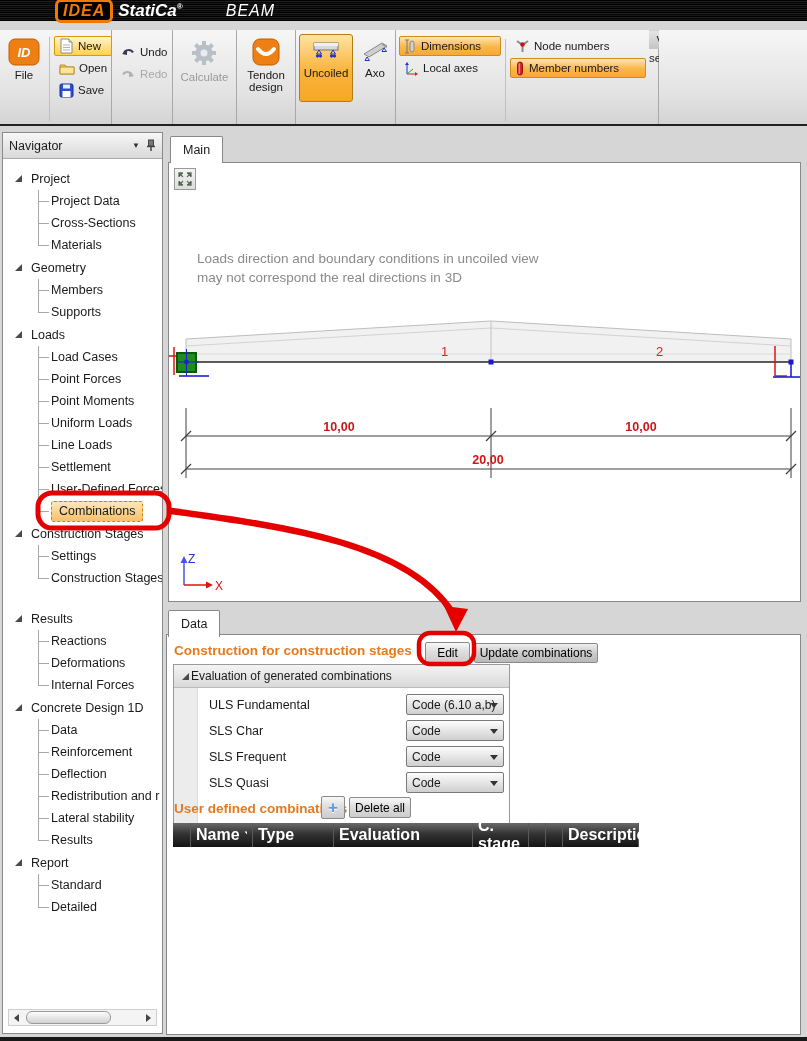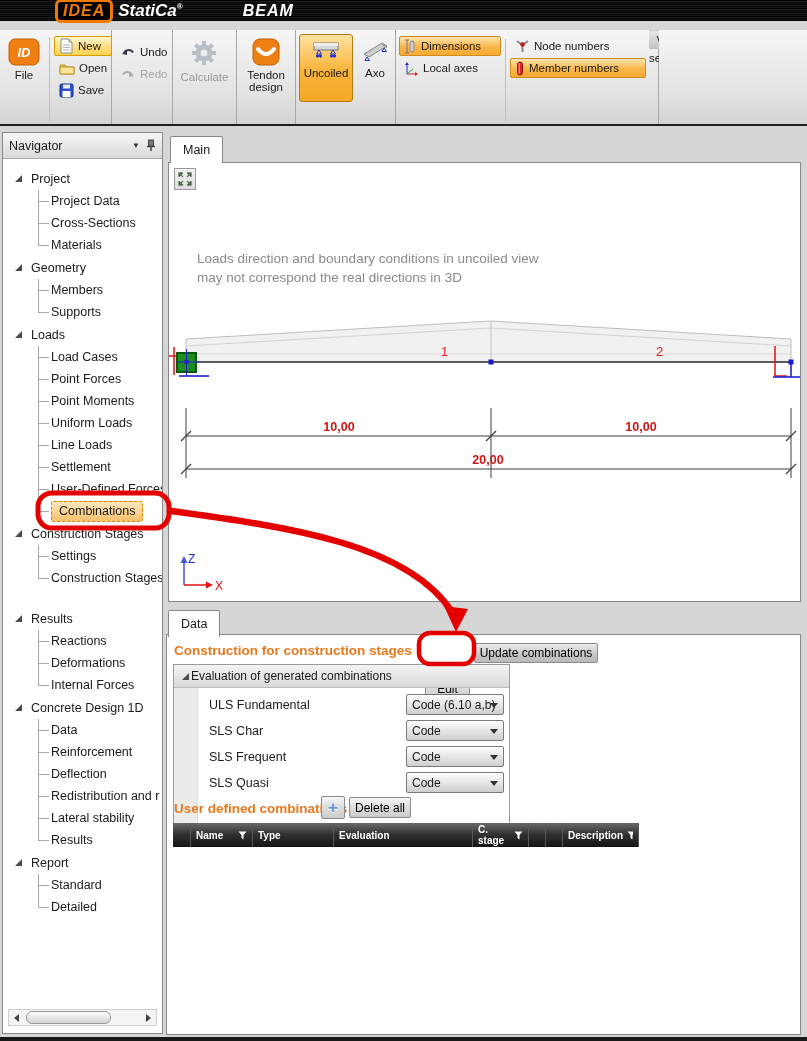--- a/index.html
+++ b/index.html
@@ -15,21 +15,21 @@
     background: repeating-linear-gradient(180deg,#000 0 1px,#202020 1px 2px,#050505 2px 3px,#151515 3px 4px);
     display:flex; align-items:center;
   }
   .logo-box {
     margin-left:55px; border:3px solid #f07a00; border-radius:6px; padding:0 5px;
     color:#f07a00; font-weight:bold; font-style:italic; font-size:16px; letter-spacing:1px;
     background:#000;
   }
   .logo-statica { color:#fff; font-weight:bold; font-style:italic; font-size:17px; margin-left:5px; }
   .logo-reg { color:#fff; font-size:8px; vertical-align:super; }
-  .logo-app { color:#fff; font-weight:bold; font-style:italic; font-size:16px; margin-left:60px; letter-spacing:1px; }
+  .logo-app { color:#fff; font-weight:normal; font-style:italic; font-size:16px; margin-left:43px; letter-spacing:1px; }
   
   .ribbon {
     position:absolute; left:0; top:30px; width:807px; height:96px;
     background: linear-gradient(#fafafa,#e4e4e4 60%,#d8d8d8);
     border-bottom:2px solid #202020;
     display:flex;
   }
   .rgroup { position:relative; height:100%; border-right:1px solid #a8a8a8; display:flex; flex-direction:row; background:linear-gradient(#f6f6f6,#e2e2e2 70%,#d4d4d4); }
   .rgroup-content { flex:1; display:flex; padding:4px 3px 0 3px; }
   .rgroup-label {
@@ -92,41 +92,41 @@
   }
   .warning { position:absolute; left:28px; top:86px; color:#8a8a8a; font-size:13.5px; line-height:19px; }
   .beam-svg { position:absolute; left:0; top:0; }
   
   .data-panel { position:absolute; left:166px; top:634px; width:635px; height:401px; background:#fff; border:1px solid #888; }
   .dp-heading { position:absolute; left:7px; top:8px; color:#e87a1e; font-weight:bold; font-size:13.5px; }
   .btn {
     background:linear-gradient(#f8f8f8,#dedede 45%,#cccccc); border:1px solid #8a8a8a; border-radius:2px;
     font-size:12px; display:inline-flex; align-items:center; justify-content:center; font-family:"Liberation Sans",sans-serif;
   }
-  .edit-btn { position:absolute; left:258px; top:7px; width:45px; height:21px;margin-top:36px; }
+  .edit-btn { position:absolute; left:258px; top:7px; width:45px; height:21px; }
   .update-btn { position:absolute; left:307px; top:8px; width:124px; height:20px; background:linear-gradient(#ededed,#c9c9c9 55%,#b9b9b9); }
   .eval-group { position:absolute; left:6px; top:29px; width:337px; height:162px; border:1px solid #9a9a9a; }
   .eval-header { height:23px; display:flex; align-items:center; gap:2px; padding-left:8px; background:linear-gradient(#f4f4f4,#d9d9d9); border-bottom:1px solid #bbb; }
   .eval-body { position:relative; height:137px; }
   .eval-gutter { position:absolute; left:0; top:0; bottom:0; width:24px; background:#ececec; border-right:1px solid #ddd; }
   .eval-row { position:absolute; left:24px; right:0; height:25px; display:flex; align-items:center; }
   .eval-row .lbl { margin-left:11px; font-size:12.5px; }
   .dropdown {
     position:absolute; right:5px; width:98px; height:21px; border:1px solid #7a7a7a; border-radius:2px;
     background:linear-gradient(#fdfdfd,#cfcfcf); font-size:12px; display:flex; align-items:center; padding:0 16px 0 5px;
     white-space:nowrap; overflow:hidden;
   }
   .dropdown::after { content:""; position:absolute; right:5px; top:8px; width:0; height:0;
     border-left:4px solid transparent; border-right:4px solid transparent; border-top:5px solid #333; }
   .ud-heading { position:absolute; left:7px; top:166px; color:#e87a1e; font-weight:bold; font-size:13.5px; }
   .plus-btn { position:absolute; left:154px; top:161px; width:24px; height:23px; }
   .plus-glyph { color:#6b96d6; font-size:17px; font-weight:bold; line-height:1; text-shadow:0 1px 0 #fff; }
   .del-btn { position:absolute; left:182px; top:162px; width:62px; height:21px; }
   .dtable { position:absolute; left:6px; top:188px; height:24px; display:flex;
-    background:linear-gradient(#6a6a6a,#333 45%,#141414); color:#fff; font-weight:bold; font-size:10px; }
+    background:linear-gradient(#6a6a6a,#333 45%,#141414); color:#fff; font-weight:bold; font-size:16px; }
   .dth { display:flex; align-items:center; padding:0 5px; border-right:1px solid #585858; gap:4px; }
   .dth .cap { flex:1; }
   
   .annot { position:absolute; left:0; top:0; width:807px; height:1041px; pointer-events:none; z-index:50; }
   .window-bottom { position:absolute; left:0; bottom:0; width:807px; height:4px; background:#181818; }
 </style>
 </head>
 <body>
 
 <div class="titlebar">

